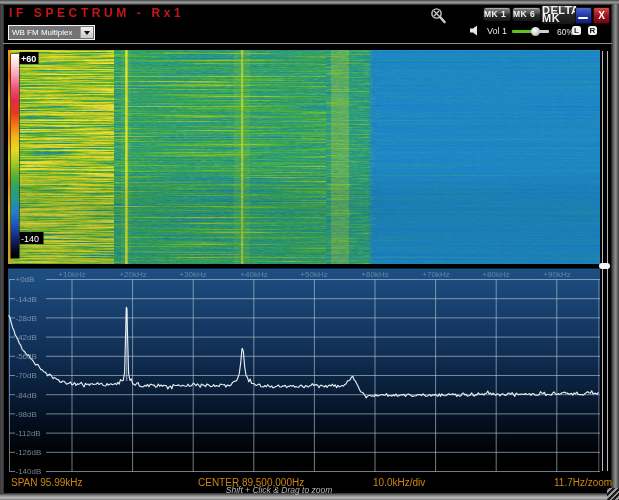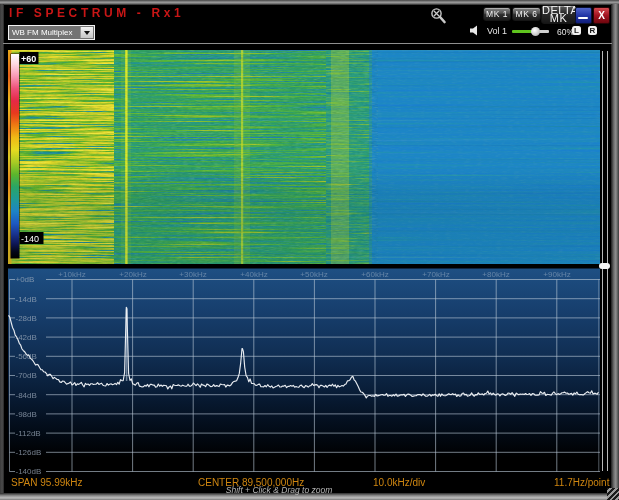--- a/index.html
+++ b/index.html
@@ -1,16 +1,16 @@
 <!DOCTYPE html>
 <html><head><meta charset="utf-8"><style>
 html,body{margin:0;padding:0}
 body{width:619px;height:500px;background:#000;font-family:"Liberation Sans",sans-serif;position:relative;overflow:hidden}
 .abs{position:absolute}
-.btn{position:absolute;border-radius:3px;background:linear-gradient(#848484,#555 42%,#2e2e2e 55%,#1b1b1b);border:1px solid #151515;box-shadow:inset 0 1px 0 rgba(255,255,255,.35);color:#f2f2f2;font-weight:normal;font-size:8.5px;text-align:center;letter-spacing:.5px}
+.btn{position:absolute;border-radius:3px;background:linear-gradient(#848484,#555 42%,#2e2e2e 55%,#1b1b1b);border:1px solid #151515;box-shadow:inset 0 1px 0 rgba(255,255,255,.35);color:#f2f2f2;font-weight:bold;font-size:8.5px;text-align:left;letter-spacing:.5px}
 .otx{position:absolute;font-size:10px;color:#cf8610;white-space:nowrap}
 </style></head><body>
 
 <div class="abs" style="left:0;top:0;width:619px;height:5px;background:linear-gradient(#454545,#9b9b9b 45%,#8a8a8a 62%,#222)"></div>
 <div class="abs" style="left:0;top:4px;width:4px;height:490px;background:linear-gradient(90deg,#3a3a3a,#4c4c4c 55%,#262626)"></div>
 <div class="abs" style="left:611px;top:4px;width:8px;height:490px;background:linear-gradient(90deg,#1d1d1d,#6e6e6e 35%,#8f8f8f 60%,#3a3a3a)"></div>
 <div class="abs" style="left:0;top:493px;width:619px;height:7px;background:linear-gradient(#2a2a2a,#8f8f8f 40%,#bdbdbd 70%,#7a7a7a)"></div>
 <div class="abs" style="left:607px;top:488px;width:12px;height:12px;background:repeating-linear-gradient(135deg,#1a1a1a 0 2px,#9a9a9a 2px 4px)"></div>
 
 <div class="abs" style="left:9px;top:6px;font-size:12px;font-weight:bold;color:#c81616;letter-spacing:3.6px">IF SPECTRUM - Rx1</div>
@@ -225,14 +225,14 @@
 <text x="7.5" y="168.9" font-size="8" fill="rgba(158,172,188,0.74)">-112dB</text>
 <text x="7.5" y="188.1" font-size="8" fill="rgba(158,172,188,0.74)">-126dB</text>
 <text x="7.5" y="207.3" font-size="8" fill="rgba(158,172,188,0.74)">-140dB</text>
 <rect x="117.8" y="42" width="1.6" height="72" fill="rgba(215,228,240,0.5)"></rect>
 <polyline points="0.5,48.3 1.8,50.1 3.2,55.5 4.5,60.4 5.9,63.2 7.2,68.1 8.6,69.9 9.9,72.5 11.3,76.3 12.7,78.2 14.0,82.0 15.4,83.7 16.7,84.8 18.1,86.8 19.4,88.3 20.8,87.9 22.1,91.1 23.5,92.1 24.8,93.5 26.2,95.7 27.5,98.1 28.9,97.4 30.2,97.9 31.6,100.5 32.9,102.6 34.3,102.7 35.6,104.7 37.0,105.0 38.3,106.3 39.7,108.8 41.0,107.3 42.4,107.4 43.7,109.3 45.1,111.7 46.4,110.4 47.8,111.4 49.1,112.5 50.5,112.6 51.8,114.9 53.2,115.5 54.5,114.1 55.9,114.2 57.2,115.6 58.6,117.2 59.9,116.6 61.3,116.0 62.6,115.0 64.0,117.9 65.3,117.2 66.7,115.6 68.0,118.5 69.3,116.8 70.7,117.4 72.0,116.5 73.4,115.4 74.7,118.0 76.1,119.8 77.4,116.4 78.8,117.6 80.1,117.0 81.5,118.4 82.8,116.7 84.2,116.7 85.5,117.5 86.9,117.3 88.2,117.2 89.6,115.6 90.9,117.5 92.3,116.7 93.6,116.2 95.0,118.3 96.3,118.7 97.7,119.0 99.0,116.5 100.4,118.1 101.7,117.3 103.1,116.8 104.4,117.7 105.8,117.3 107.1,116.4 108.5,117.6 109.8,115.3 111.2,117.2 112.5,112.7 113.9,113.6 115.2,113.7 116.6,105.5 117.9,56.3 118.3,40.3 118.9,41.3 119.3,59.3 120.6,106.3 122.0,113.5 123.3,111.8 124.7,116.9 126.0,117.2 127.4,118.2 128.7,116.3 130.1,115.5 131.4,119.1 132.8,119.4 134.1,120.0 135.5,119.6 136.8,118.3 138.2,119.2 139.5,117.4 140.9,119.8 142.2,117.4 143.6,117.4 144.9,118.1 146.3,118.1 147.6,120.1 149.0,119.8 150.3,117.0 151.7,119.2 153.0,118.0 154.4,119.3 155.7,118.3 157.1,118.5 158.4,118.8 159.8,121.9 161.1,119.9 162.5,119.0 163.8,121.8 165.2,117.6 166.5,118.3 167.9,118.5 169.2,118.4 170.6,117.9 171.9,118.7 173.3,119.1 174.6,118.2 176.0,118.8 177.3,119.2 178.7,119.2 180.0,117.2 181.4,119.2 182.7,119.1 184.1,118.0 185.4,116.0 186.8,117.3 188.1,118.7 189.5,116.9 190.8,118.2 192.2,120.3 193.5,117.0 194.9,118.1 196.2,118.4 197.6,119.7 198.9,117.1 200.3,117.6 201.6,118.7 203.0,119.7 204.3,119.3 205.7,117.6 207.0,119.5 208.4,118.6 209.7,118.9 211.1,119.6 212.4,117.0 213.8,117.5 215.1,117.7 216.5,117.5 217.8,120.1 219.2,118.1 220.5,118.4 221.9,118.9 223.2,117.8 224.6,115.4 225.9,114.5 227.3,114.1 228.6,113.7 230.0,110.6 231.3,106.4 232.7,95.8 234.0,81.6 234.4,81.5 235.4,84.6 236.7,100.1 238.1,108.7 239.4,110.3 240.8,114.8 242.1,111.9 243.5,116.4 244.8,116.5 246.2,116.7 247.5,118.3 248.9,118.4 250.2,117.4 251.6,117.1 252.9,119.7 254.3,119.8 255.6,119.9 257.0,118.5 258.3,119.8 259.7,117.7 261.0,119.2 262.4,120.1 263.7,118.9 265.1,121.0 266.4,120.3 267.8,119.5 269.1,119.0 270.5,118.0 271.8,120.0 273.2,120.0 274.5,119.0 275.9,119.1 277.2,118.3 278.6,120.6 279.9,119.4 281.3,119.4 282.6,118.5 284.0,119.2 285.3,118.4 286.7,120.2 288.0,119.6 289.4,120.0 290.7,120.3 292.1,118.5 293.4,118.1 294.8,119.8 296.2,120.7 297.5,118.6 298.9,119.0 300.2,120.1 301.6,118.8 302.9,118.6 304.3,116.7 305.6,118.5 307.0,117.9 308.3,117.6 309.7,118.2 311.0,120.7 312.4,118.3 313.7,118.4 315.1,119.1 316.4,120.0 317.8,118.4 319.1,120.5 320.5,118.5 321.8,118.1 323.2,119.0 324.5,117.2 325.9,119.3 327.2,117.8 328.6,120.7 329.9,118.3 331.3,119.8 332.6,119.2 334.0,118.5 335.3,119.1 336.7,117.6 338.0,116.9 339.4,113.9 340.7,113.7 342.1,112.7 343.4,110.2 344.8,109.3 346.1,112.8 347.5,114.2 348.8,116.8 350.2,119.6 351.5,122.6 352.9,125.0 354.2,125.3 355.6,126.5 356.9,128.4 358.3,130.9 359.6,129.0 361.0,128.5 362.3,128.5 363.7,129.2 365.0,128.7 366.4,129.4 367.7,127.4 369.1,129.0 370.4,128.6 371.8,128.2 373.1,127.7 374.5,127.6 375.8,128.3 377.2,128.2 378.5,126.6 379.9,129.3 381.2,128.5 382.6,128.5 383.9,129.2 385.3,127.8 386.6,128.9 388.0,127.0 389.3,129.1 390.7,128.9 392.0,128.1 393.4,127.7 394.7,127.9 396.1,127.4 397.4,129.4 398.8,127.8 400.1,127.1 401.5,127.4 402.8,128.2 404.2,129.5 405.5,129.1 406.9,128.8 408.2,128.7 409.6,127.6 410.9,127.5 412.3,127.6 413.6,128.7 415.0,126.8 416.3,128.0 417.7,129.2 419.0,129.3 420.4,128.4 421.7,127.4 423.1,129.2 424.4,127.9 425.8,128.2 427.1,127.3 428.5,128.5 429.8,129.4 431.2,126.8 432.5,129.3 433.9,126.9 435.2,128.5 436.6,128.7 437.9,128.6 439.3,127.8 440.6,126.8 442.0,127.4 443.3,127.6 444.7,126.7 446.0,127.7 447.4,127.0 448.7,129.5 450.1,127.9 451.4,129.1 452.8,129.0 454.1,126.5 455.5,126.0 456.8,127.9 458.2,127.4 459.5,129.1 460.9,128.8 462.2,128.3 463.6,125.9 464.9,128.0 466.3,129.2 467.6,127.6 469.0,127.9 470.3,125.8 471.7,127.4 473.0,127.3 474.4,126.9 475.7,128.0 477.1,126.5 478.4,126.2 479.8,124.1 481.1,127.0 482.5,125.9 483.8,127.8 485.2,126.2 486.5,127.5 487.9,128.2 489.2,126.9 490.6,127.0 491.9,129.0 493.3,127.2 494.6,126.8 496.0,127.5 497.3,128.5 498.7,127.8 500.0,126.0 501.4,126.3 502.7,127.3 504.1,125.7 505.4,127.3 506.8,129.3 508.1,126.1 509.5,126.9 510.8,127.7 512.2,127.0 513.5,127.3 514.9,127.0 516.2,127.5 517.6,126.5 518.9,127.5 520.3,127.2 521.6,126.6 523.0,128.3 524.3,126.6 525.7,126.7 527.0,128.1 528.4,128.3 529.7,128.1 531.1,127.9 532.4,124.6 533.8,126.0 535.1,126.5 536.5,125.3 537.8,128.5 539.2,127.4 540.5,127.5 541.9,127.8 543.2,128.2 544.6,126.1 545.9,124.9 547.3,126.7 548.6,127.6 550.0,126.6 551.3,127.4 552.7,126.8 554.0,125.8 555.4,125.6 556.7,125.1 558.1,126.2 559.4,126.0 560.8,127.2 562.1,126.9 563.5,126.3 564.8,128.1 566.2,125.9 567.5,126.9 568.9,125.1 570.2,127.2 571.6,127.8 572.9,127.5 574.3,127.8 575.6,127.8 577.0,126.5 578.3,125.6 579.7,124.7 581.0,125.8 582.4,126.2 583.7,123.8 585.1,127.0 586.4,126.2 587.8,126.4 589.1,127.3 590.5,125.1" fill="none" stroke="#eef2f6" stroke-width="1.15" stroke-linejoin="round" opacity="0.97"></polyline>
 </svg>
 
 <div class="otx" style="left:11px;top:477px">SPAN 95.99kHz</div>
 <div class="otx" style="left:198px;top:477px">CENTER 89,500,000Hz</div>
 <div class="otx" style="left:373px;top:477px">10.0kHz/div</div>
-<div class="otx" style="left:554px;top:477px">11.7Hz/point</div>
+<div class="otx" style="left:554px;top:477px">11.7Hz/zoom</div>
 <div class="abs" style="left:0;top:485px;width:558px;text-align:center;font-size:8.5px;font-style:italic;color:#b5b5b5">Shift + Click &amp; Drag to zoom</div>
 
 </body></html>

